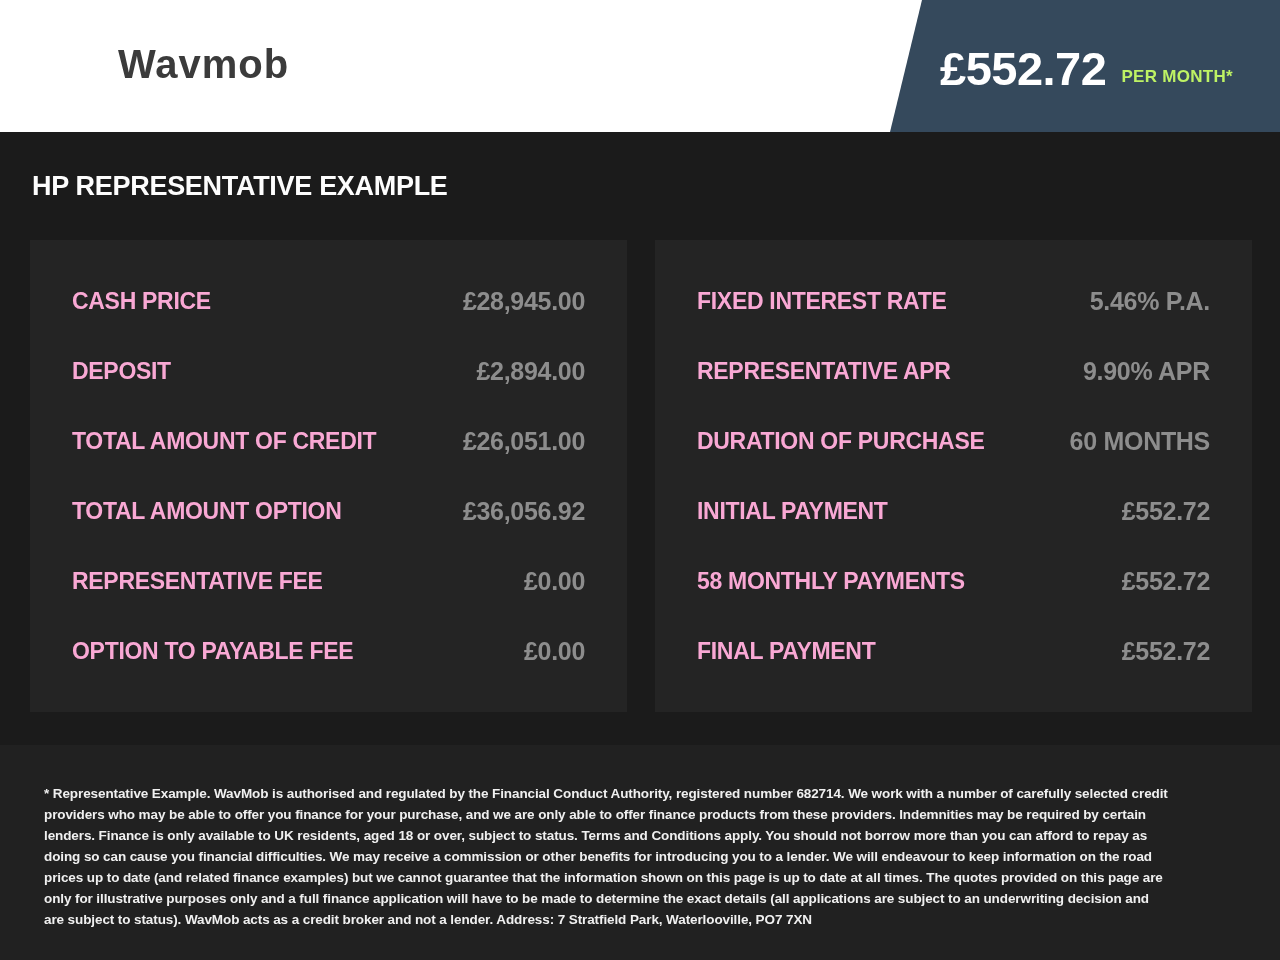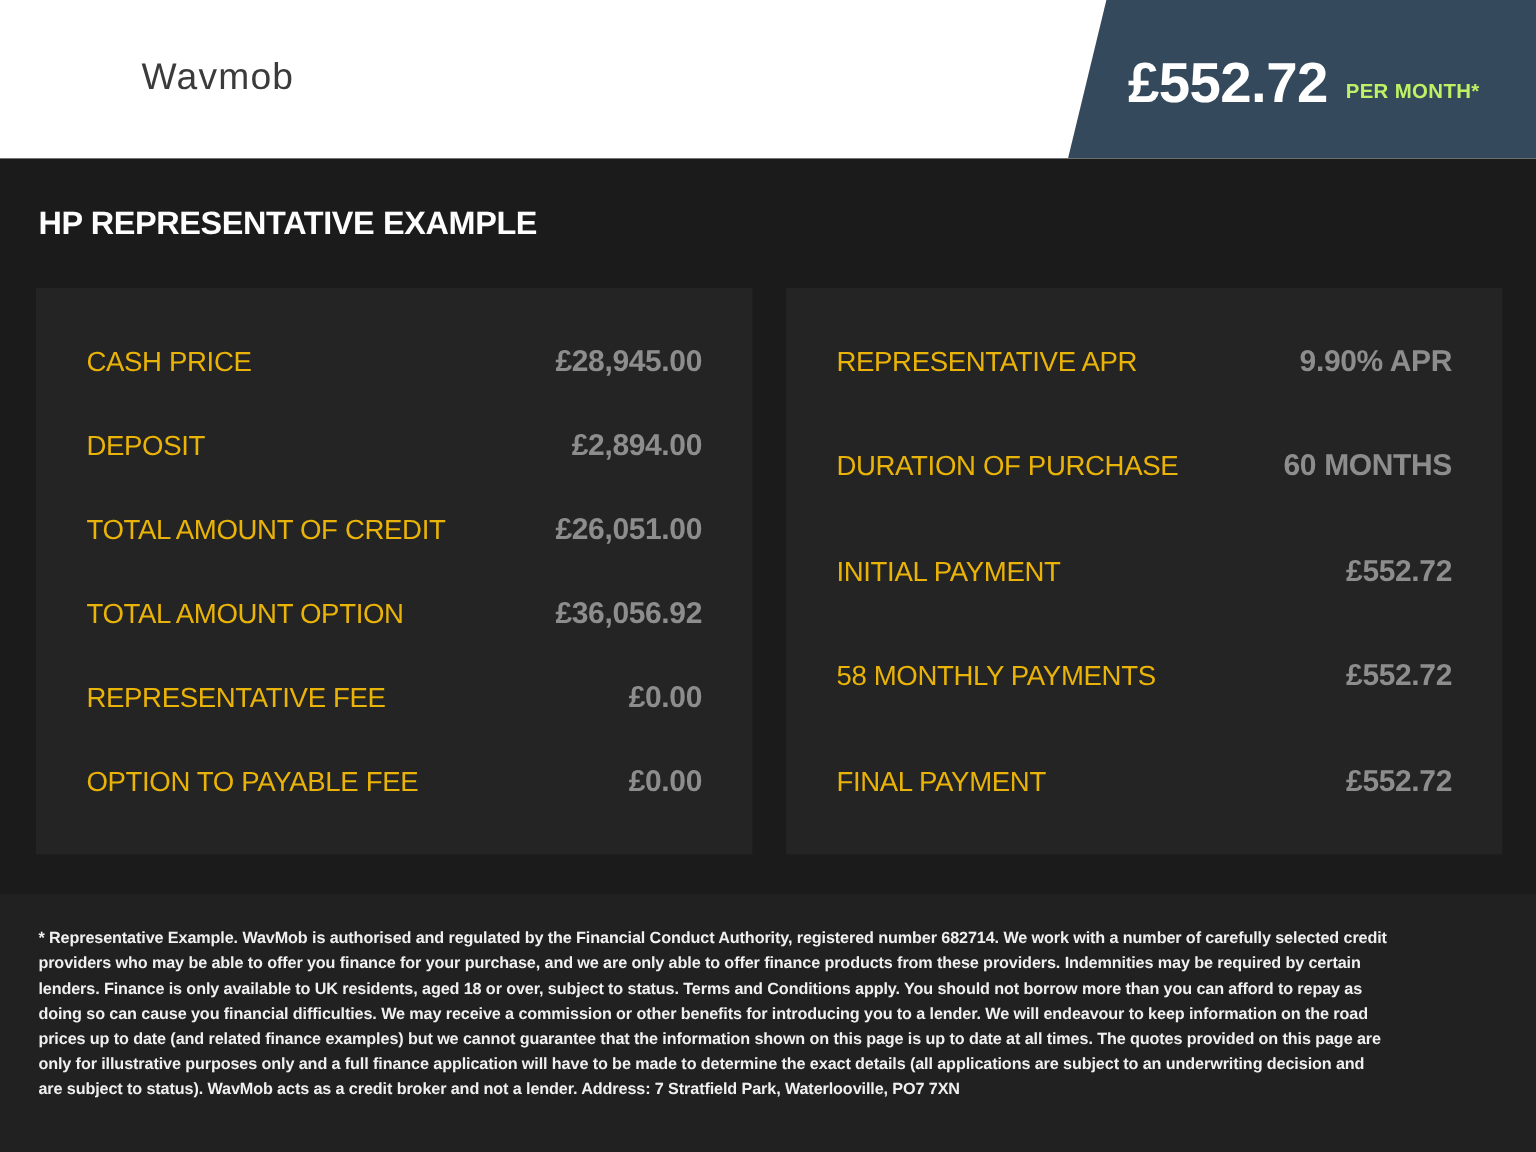--- a/index.html
+++ b/index.html
@@ -20,22 +20,22 @@
     background: #ffffff;
     flex: 0 0 auto;
   }
   .logo {
     position: absolute;
     left: 118px;
     top: 0;
     height: 128px;
     display: flex;
     align-items: center;
-    font-size: 31px;
-    font-weight: 400;
+    font-size: 40px;
+    font-weight: 700;
     letter-spacing: 1px;
     color: #3b3b3b;
   }
   .price-banner {
     position: absolute;
     right: 0;
     top: 0;
     width: 390px;
     height: 132px;
     background: #35495c;
@@ -96,43 +96,43 @@
     justify-content: space-between;
   }
   .finance-row {
     height: 70px;
     display: flex;
     align-items: center;
     justify-content: space-between;
   }
   .finance-label {
     font-size: 23px;
-    font-weight: 400;
+    font-weight: 700;
     letter-spacing: -0.3px;
-    color: #eab308;
+    color: #f9a8d4;
     white-space: nowrap;
   }
   .finance-value {
     font-size: 25px;
     font-weight: 700;
     letter-spacing: -0.3px;
     color: #8d8d8d;
     white-space: nowrap;
     text-align: right;
   }
 
   
   .footer {
     flex: 1 1 auto;
     background: #212121;
     box-sizing: border-box;
     padding: 26px 32px 0 32px;
   }
   .disclaimer {
-    margin: 0;
+    margin: 12px;
     max-width: 1128px;
     font-size: 13.5px;
     line-height: 21px;
     font-weight: 700;
     letter-spacing: -0.1px;
     color: #f0f0f0;
   }
 </style>
 </head>
 <body>
@@ -174,20 +174,24 @@
           <span class="finance-value">£0.00</span>
         </div>
         <div class="finance-row">
           <span class="finance-label">OPTION TO PAYABLE FEE</span>
           <span class="finance-value">£0.00</span>
         </div>
       </div>
 
       <div class="panel">
         <div class="finance-row">
+          <span class="finance-label">FIXED INTEREST RATE</span>
+          <span class="finance-value">5.46% P.A.</span>
+        </div>
+        <div class="finance-row">
           <span class="finance-label">REPRESENTATIVE APR</span>
           <span class="finance-value">9.90% APR</span>
         </div>
         <div class="finance-row">
           <span class="finance-label">DURATION OF PURCHASE</span>
           <span class="finance-value">60 MONTHS</span>
         </div>
         <div class="finance-row">
           <span class="finance-label">INITIAL PAYMENT</span>
           <span class="finance-value">£552.72</span>

